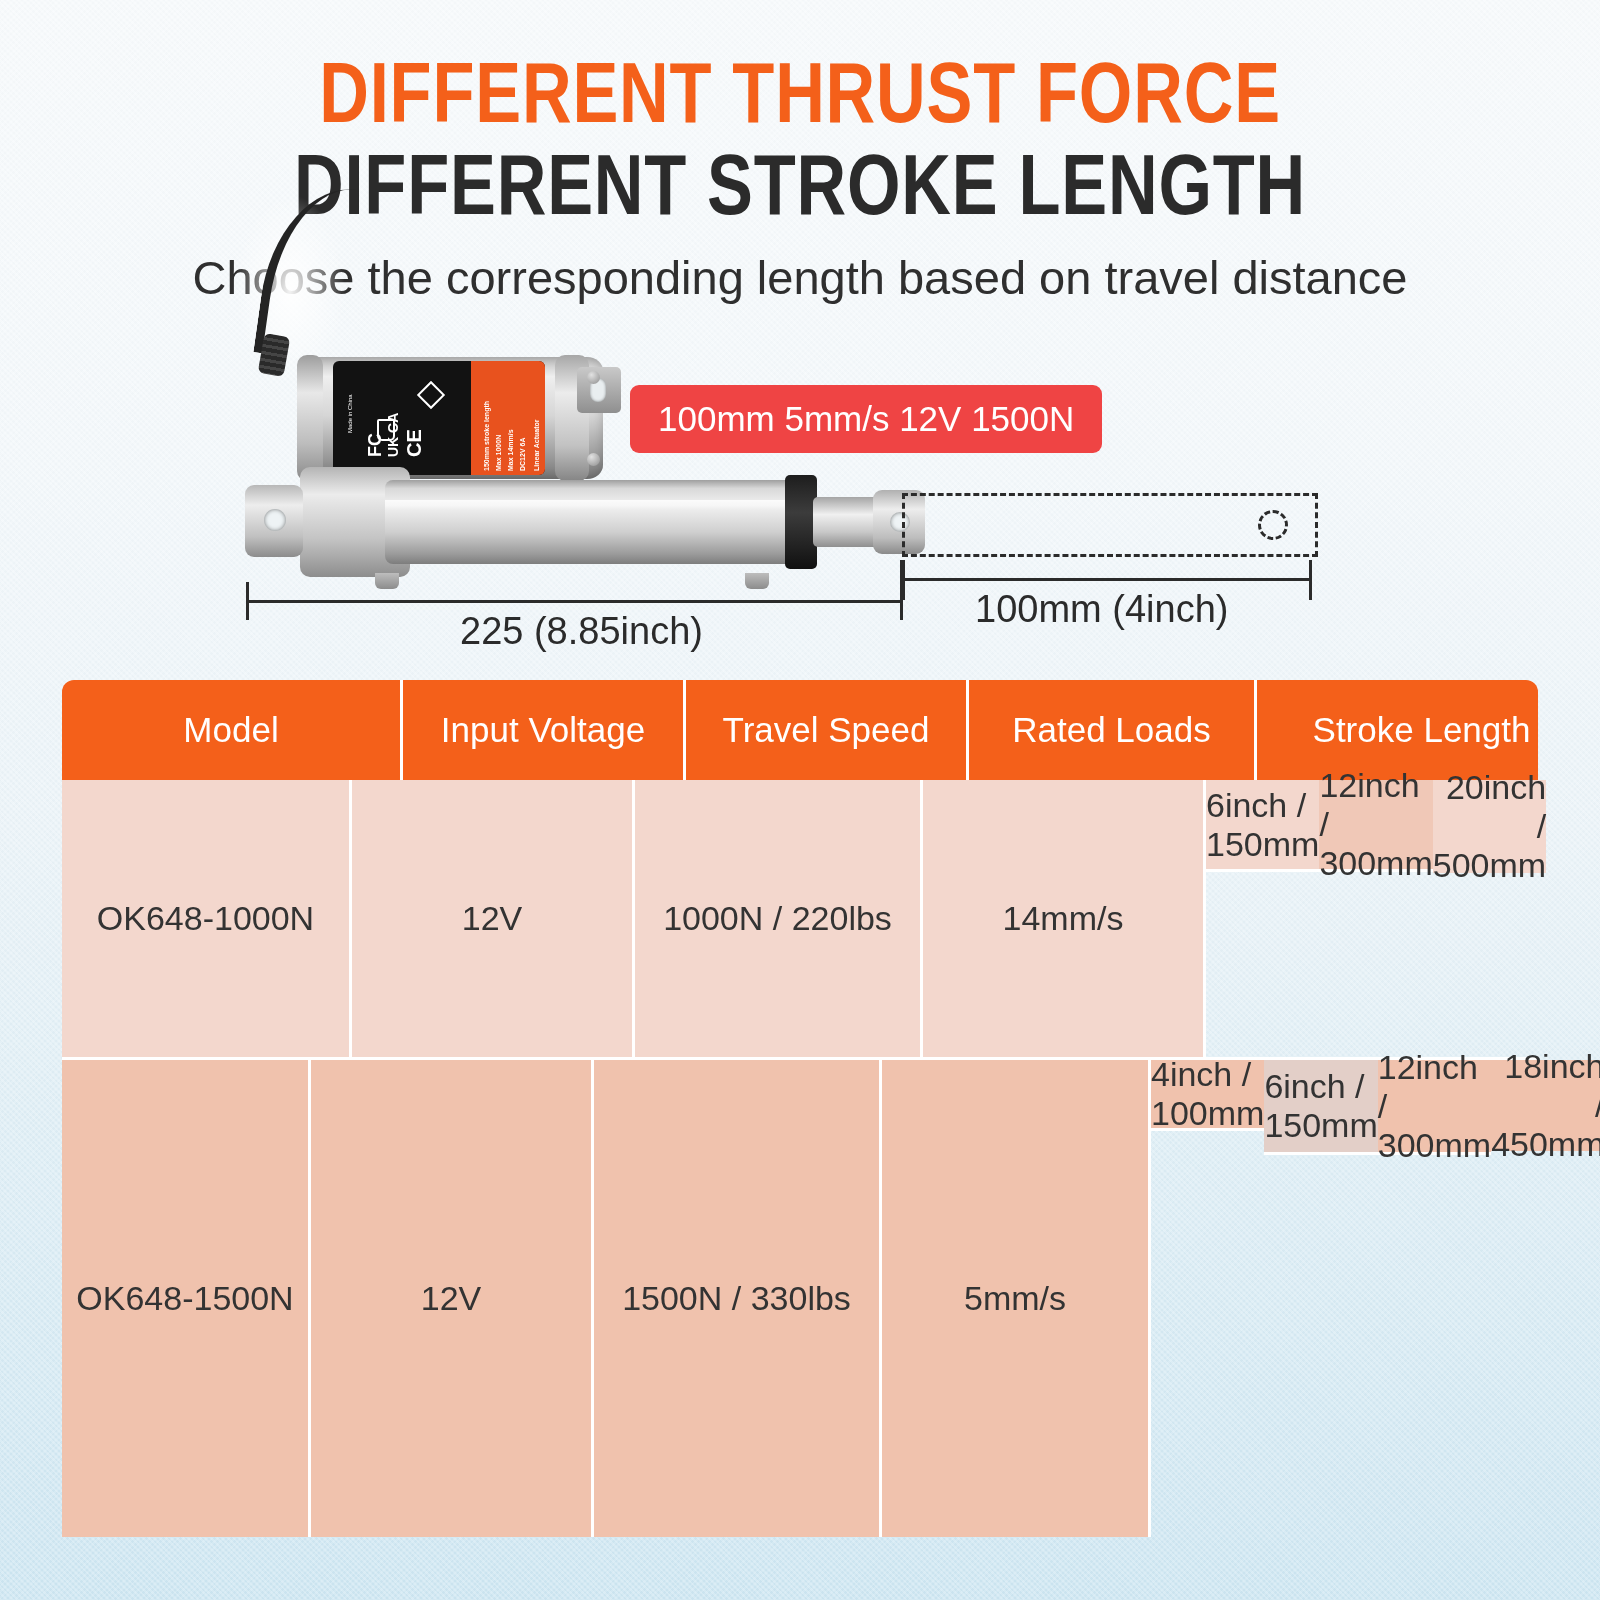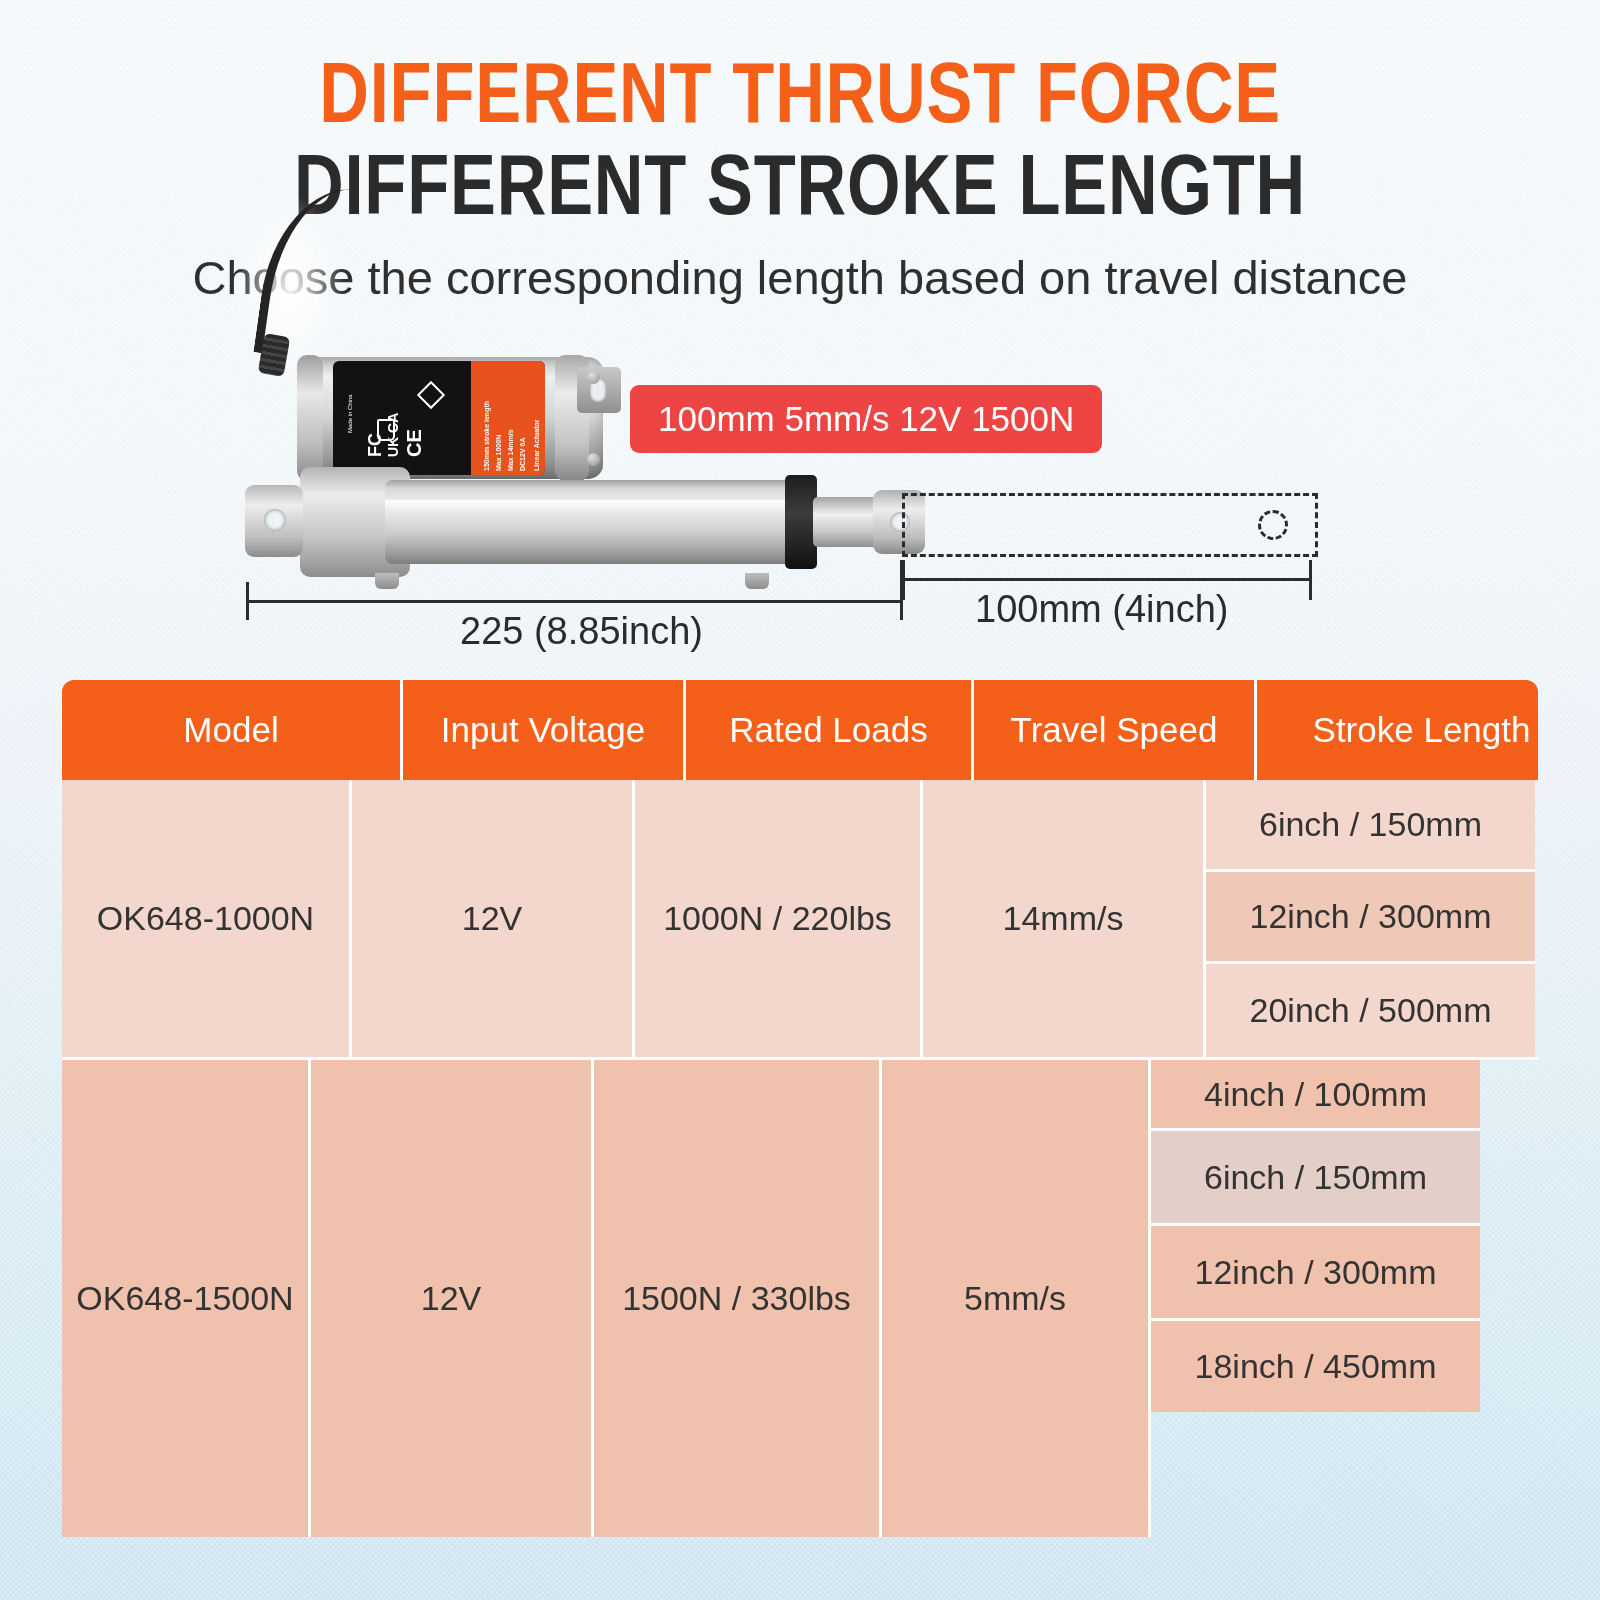--- a/index.html
+++ b/index.html
@@ -95,24 +95,24 @@
   
   .tbl{position:absolute;left:62px;top:680px;width:1476px;}
   .thead{display:flex;height:100px;background:#F4601A;border-radius:12px 12px 0 0;overflow:hidden;}
   .th{flex:0 0 auto;display:flex;align-items:center;justify-content:center;color:#fff;font-size:35px;
       border-right:3px solid #ffffff;box-sizing:border-box;}
   .th:last-child{border-right:none;}
   .row{display:flex;box-sizing:border-box;}
   .cell{flex:0 0 auto;display:flex;align-items:center;justify-content:center;
         color:#333;font-size:34px;box-sizing:border-box;border-right:3px solid #fff;}
   .cell:last-child{border-right:none;}
-  .strokecol{flex:0 0 auto;display:flex;flex-direction:column;border-radius:25px;}
+  .strokecol{flex:0 0 auto;display:flex;flex-direction:row;border-radius:25px;}
   .scell{display:flex;align-items:center;justify-content:center;color:#333;font-size:34px;
          box-sizing:border-box;border-bottom:3px solid #fff;}
-  .scell:last-child{border-bottom:none;}
+  .scell:last-child{border-bottom:none;text-align:right;}
   .r1{background:#f3d7cd;}
   .r1b{background:#f0c8b7;}
   .r2{background:#f0c2ad;}
   .r2b{background:#e3cfc8;}
   .rowsep{border-bottom:3px solid #fff;}
 </style>
 </head>
 <body>
 
 <div class="tex"></div>
@@ -174,22 +174,22 @@
 
 <div class="dimline" style="left:246px;top:600px;width:657px;"></div>
 <div class="tick" style="left:246px;top:582px;height:38px;"></div>
 <div class="tick" style="left:900px;top:560px;height:60px;"></div>
 <div class="dimlab" style="left:460px;top:610px;">225 (8.85inch)</div>
 
 <div class="tbl">
   <div class="thead">
     <div class="th" style="width:341px;">Model</div>
     <div class="th" style="width:283px;">Input Voltage</div>
+    <div class="th" style="width:283px;">Travel Speed</div>
     <div class="th" style="width:288px;">Rated Loads</div>
-    <div class="th" style="width:283px;">Travel Speed</div>
     <div class="th" style="width:329px;">Stroke Length</div>
   </div>
 
   <div class="row rowsep" style="height:280px;">
     <div class="cell r1" style="width:290px;">OK648-1000N</div>
     <div class="cell r1" style="width:283px;">12V</div>
     <div class="cell r1" style="width:288px;">1000N / 220lbs</div>
     <div class="cell r1" style="width:283px;">14mm/s</div>
     <div class="strokecol" style="width:329px;">
       <div class="scell r1" style="height:92px;">6inch / 150mm</div>

